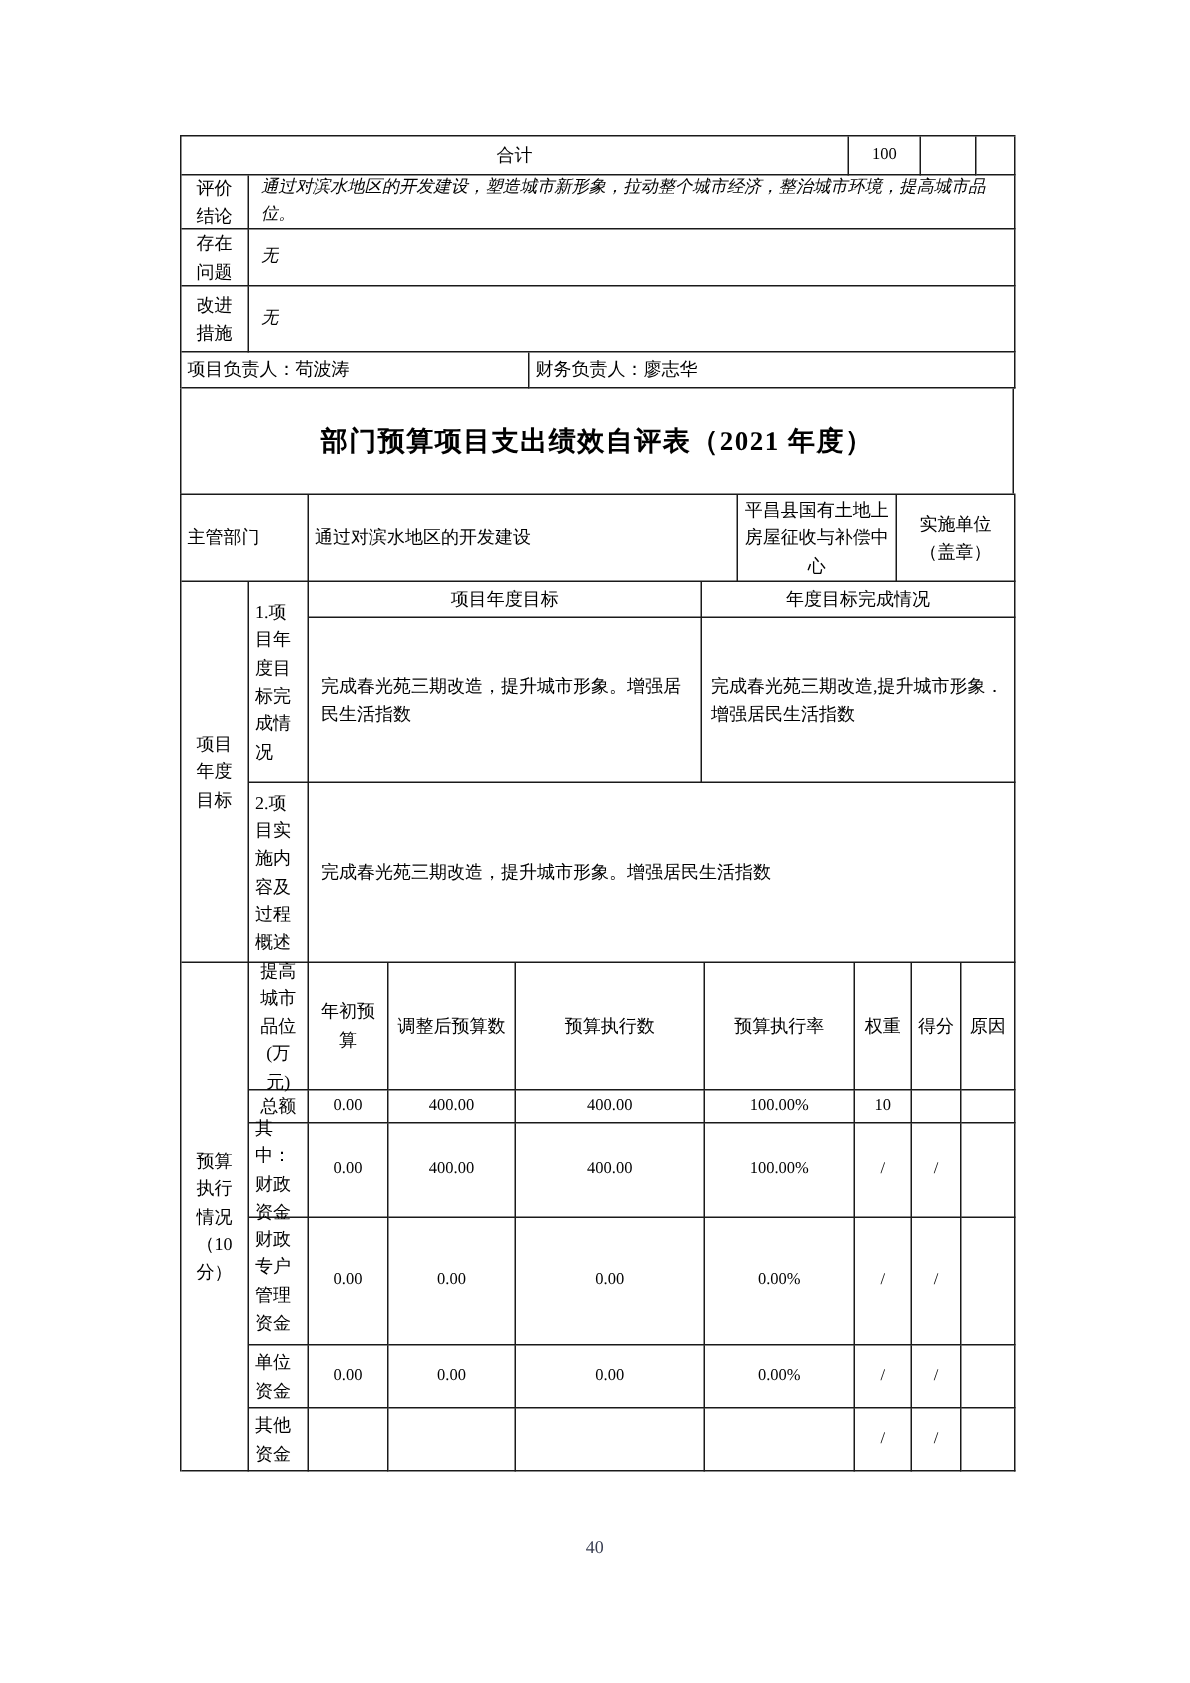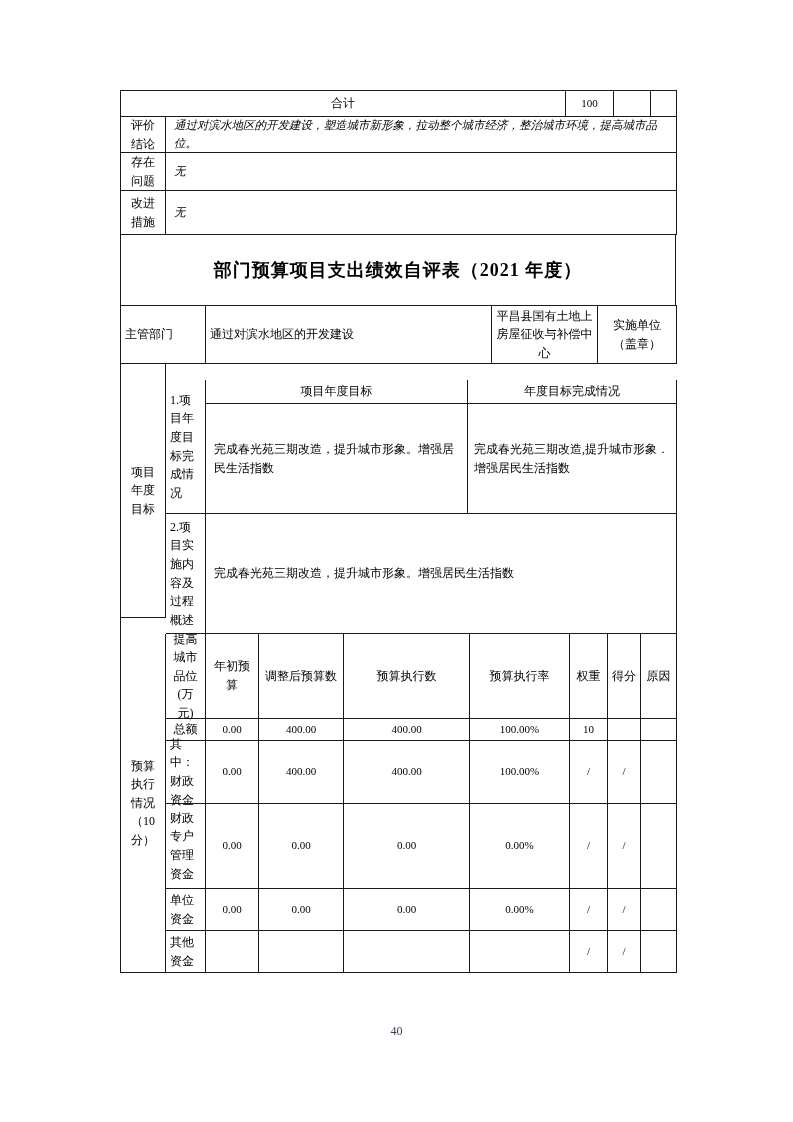--- a/index.html
+++ b/index.html
@@ -63,39 +63,49 @@
         <div class="cell left italic pad-l" style="width:511px;height:36px;">通过对滨水地区的开发建设，塑造城市新形象，拉动整个城市经济，整治城市环境，提高城市品位。</div>
       </div>
       <div class="row">
         <div class="cell vlabel" style="width:45px;height:38px;">存在问题</div>
         <div class="cell left italic pad-l" style="width:511px;height:38px;">无</div>
       </div>
       <div class="row">
         <div class="cell vlabel" style="width:45px;height:44px;">改进措施</div>
         <div class="cell left italic pad-l" style="width:511px;height:44px;">无</div>
       </div>
+      <div class="row">
+        <div class="cell left" style="width:232px;height:24px;">
+          <span>项目负责人：</span>
+            <span>苟波涛</span>
+        </div>
+        <div class="cell left" style="width:324px;height:24px;">
+          <span>财务负责人：</span>
+            <span>廖志华</span>
+        </div>
+      </div>
     </div>
 
     <div class="title-band">
       <span class="title-text">部门预算项目支出绩效自评表（2021 年度）</span>
     </div>
 
     <div class="tbl">
 
 
       <div class="row">
         <div class="cell left" style="width:85px;height:58px;">主管部门</div>
         <div class="cell left" style="width:286px;height:58px;">通过对滨水地区的开发建设</div>
         <div class="cell center" style="width:106px;height:58px;">平昌县国有土地上房屋征收与补偿中心</div>
         <div class="cell center" style="width:79px;height:58px;">实施单位（盖章）</div>
       </div>
 
       <div class="row">
         <div class="cell vlabel" style="width:45px;height:254px;">项目年度目标</div>
-        <div class="col" style="width:511px;margin-top:16px;">
+        <div class="col" style="width:511px;">
           <div class="subrow">
             <div class="cell left vlabel" style="width:40px;height:134px;padding:1px 4px;text-align:left;">1.项目年度目标完成情况</div>
             <div class="col" style="width:471px;">
               <div class="subrow">
                 <div class="cell center" style="width:262px;height:24px;">项目年度目标</div>
                 <div class="cell center" style="width:209px;height:24px;">年度目标完成情况</div>
               </div>
               <div class="subrow">
                 <div class="cell left" style="width:262px;height:110px;padding:4px 8px;">完成春光苑三期改造，提升城市形象。增强居民生活指数</div>
                 <div class="cell left" style="width:209px;height:110px;padding:4px 6px;">完成春光苑三期改造,提升城市形象．增强居民生活指数</div>

